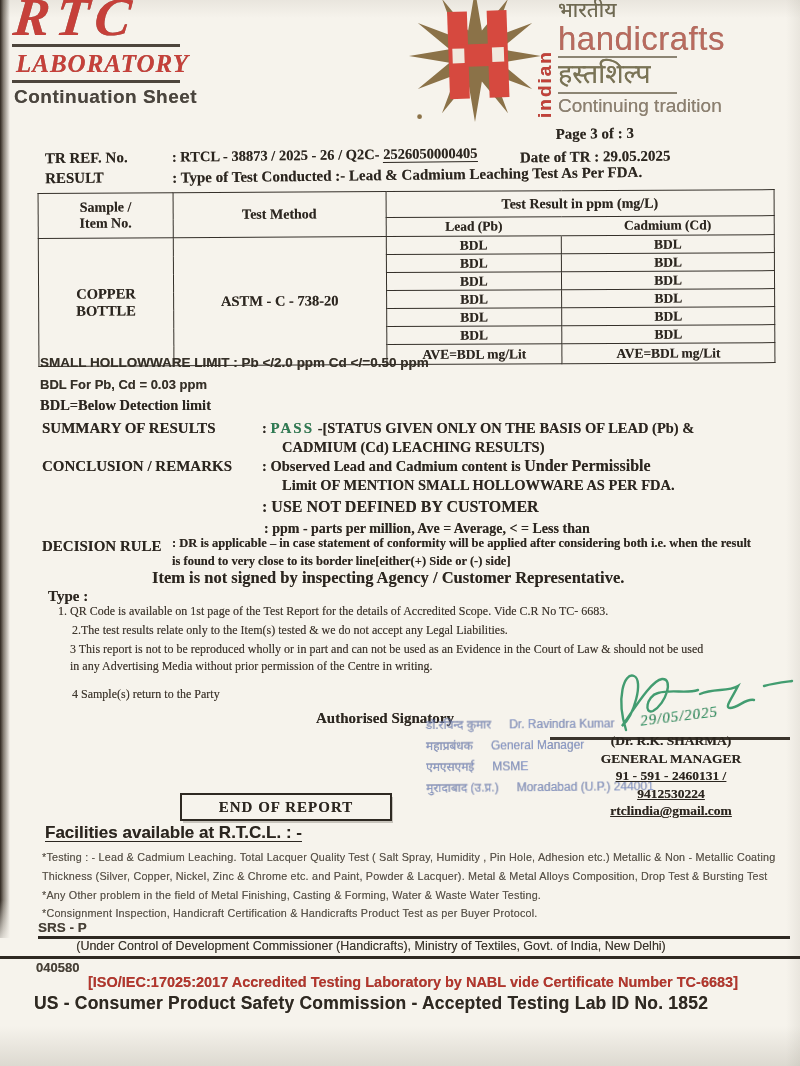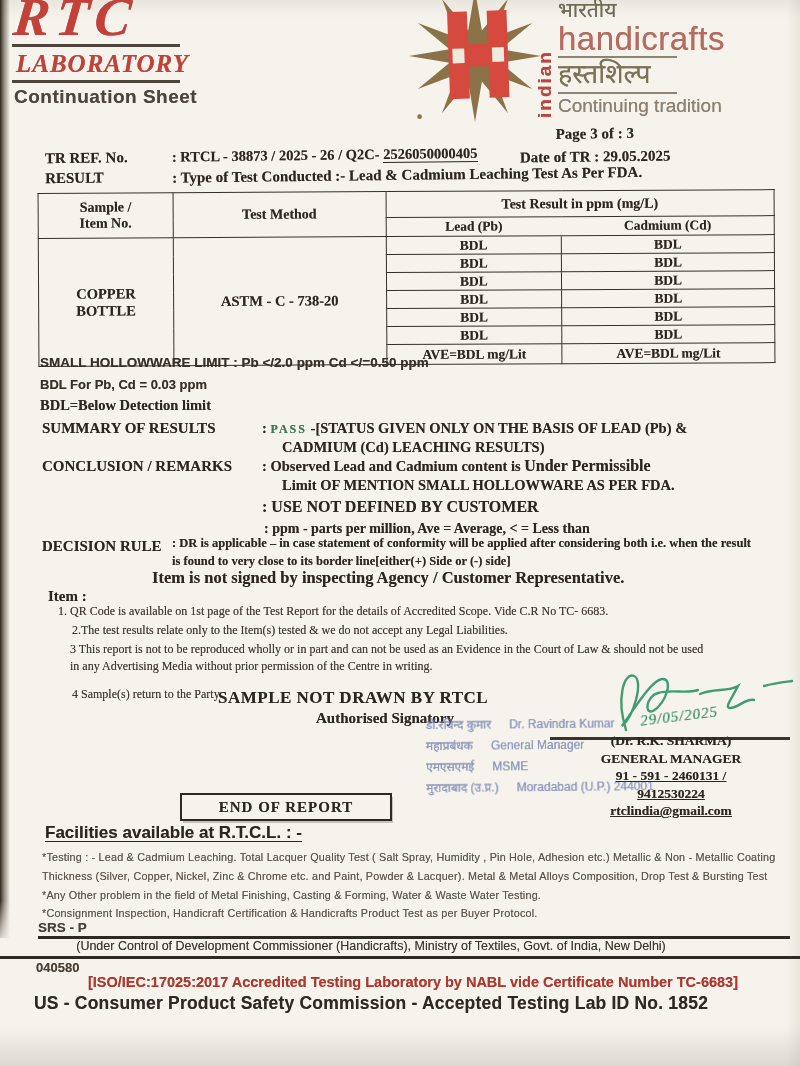--- a/index.html
+++ b/index.html
@@ -64,21 +64,21 @@
   tr.h2 td.no-div2{border-left-width:0;}
   tr.dr td{height:17px;}
   tr.ave td{height:19px;}
   td.big{font-size:14.5px;}
 
   .limits{left:40px;top:355px;font-size:13.5px;color:#353028;}
   .bdl1{left:40px;top:377px;font-size:13px;color:#353028;}
   .bdl2{left:40px;top:397px;font-size:14.5px;}
 
   .lab{font-size:15px;}
-  .pass{color:#2e7d54;letter-spacing:2px;font-size:12px;}
+  .pass{color:#2e7d54;letter-spacing:2px;font-size:15px;}
   .sumtxt{font-size:14.5px;}
   .big-b{font-size:16px;}
   .dectxt{font-size:12.5px;line-height:18px;width:590px;}
 
   .item-line{left:152px;top:568px;font-size:16.5px;}
   .note-label{left:48px;top:588px;font-size:15px;}
   .note{font-size:12px;color:#3d362e;font-weight:normal;}
 
   .snd{left:218px;top:688px;font-size:17px;letter-spacing:0.5px;}
   .auth{left:316px;top:710px;font-size:15px;}
@@ -218,27 +218,26 @@
     <span>: Observed Lead and Cadmium content is </span>
     <span class="big-b">Under Permissible</span>
   </div>
   <div class="abs big-b b" style="left:262px;top:498px;">: USE NOT DEFINED BY CUSTOMER</div>
   <div class="abs b" style="left:264px;top:521px;font-size:14px;">: ppm - parts per million, Ave = Average, &lt; = Less than</div>
 
   <div class="abs lab b" style="left:42px;top:538px;">DECISION RULE</div>
   <div class="abs dectxt b" style="left:172px;top:534px;">: DR is applicable – in case statement of conformity will be applied after considering both i.e. when the result is found to very close to its border line[either(+) Side or (-) side]</div>
 
   <div class="abs item-line b">Item is not signed by inspecting Agency / Customer Representative.</div>
-  <div class="abs note-label b">Item  :</div>
+  <div class="abs note-label b">Type  :</div>
   <div class="abs note" style="left:58px;top:604px;">1. QR Code is available on 1st page of the Test Report for the details of Accredited Scope. Vide C.R No TC- 6683.</div>
   <div class="abs note" style="left:72px;top:623px;">2.The test results relate only to the Item(s) tested &amp; we do not accept any Legal Liabilities.</div>
   <div class="abs note" style="left:70px;top:641px;width:645px;line-height:17px;">3 This report is not to be reproduced wholly or in part and can not be used as an  Evidence in the Court of Law &amp; should not  be used in  any  Advertising Media without prior permission of the Centre in writing.</div>
   <div class="abs note" style="left:72px;top:687px;">4 Sample(s) return to the Party</div>
 
-  <div class="abs snd b">SAMPLE NOT DRAWN BY RTCL</div>
   <div class="abs auth b">Authorised Signatory</div>
 
   <div class="abs stamp">
     <div class="row">
         <span>डॉ.रविन्द कुमार</span>
         <span>Dr. Ravindra Kumar</span>
       </div>
     <div class="row">
         <span>महाप्रबंधक</span>
         <span>General Manager</span>

